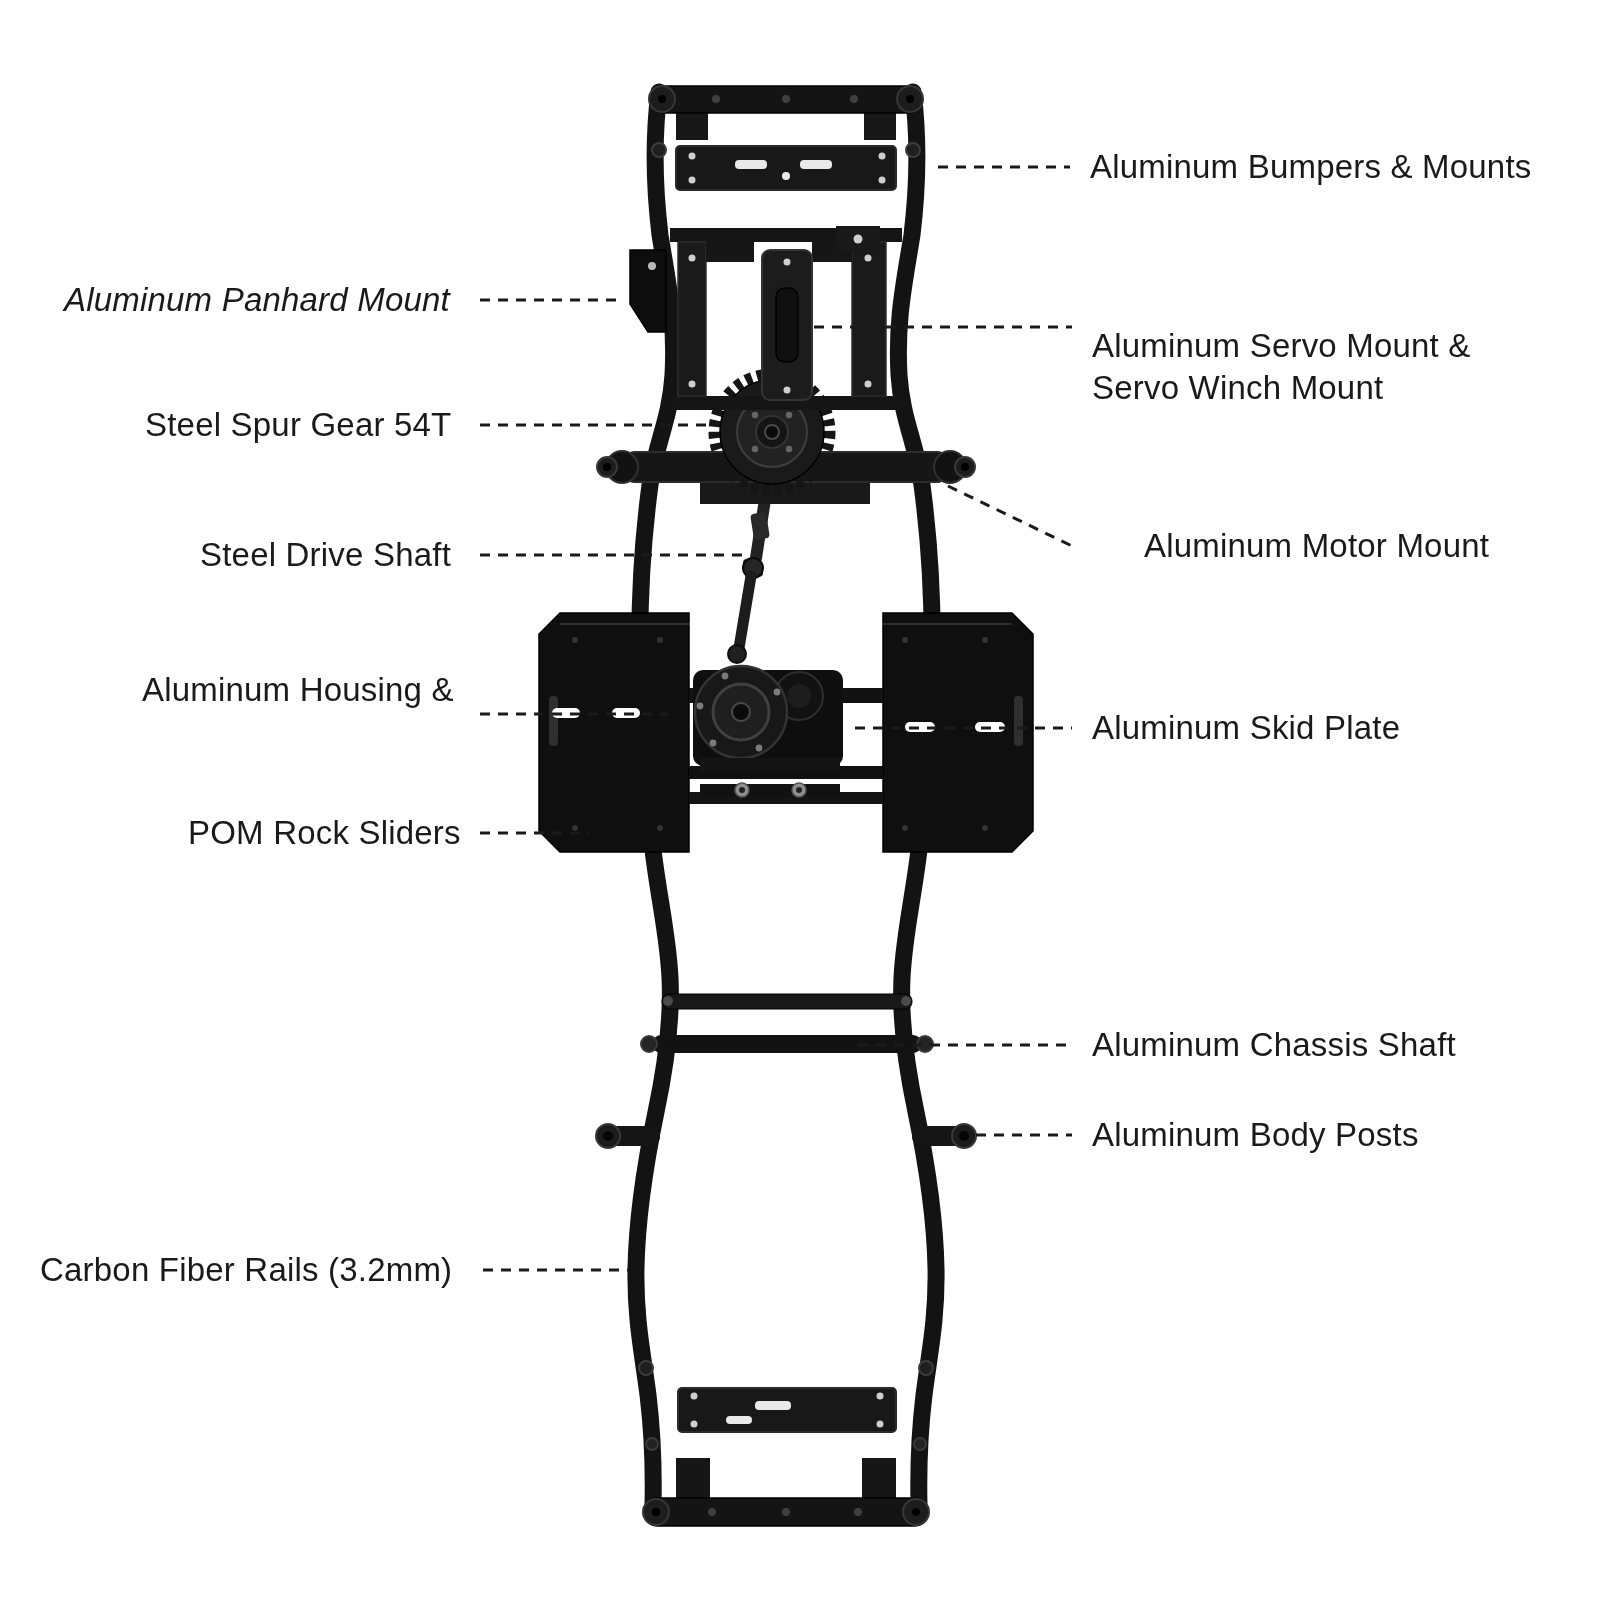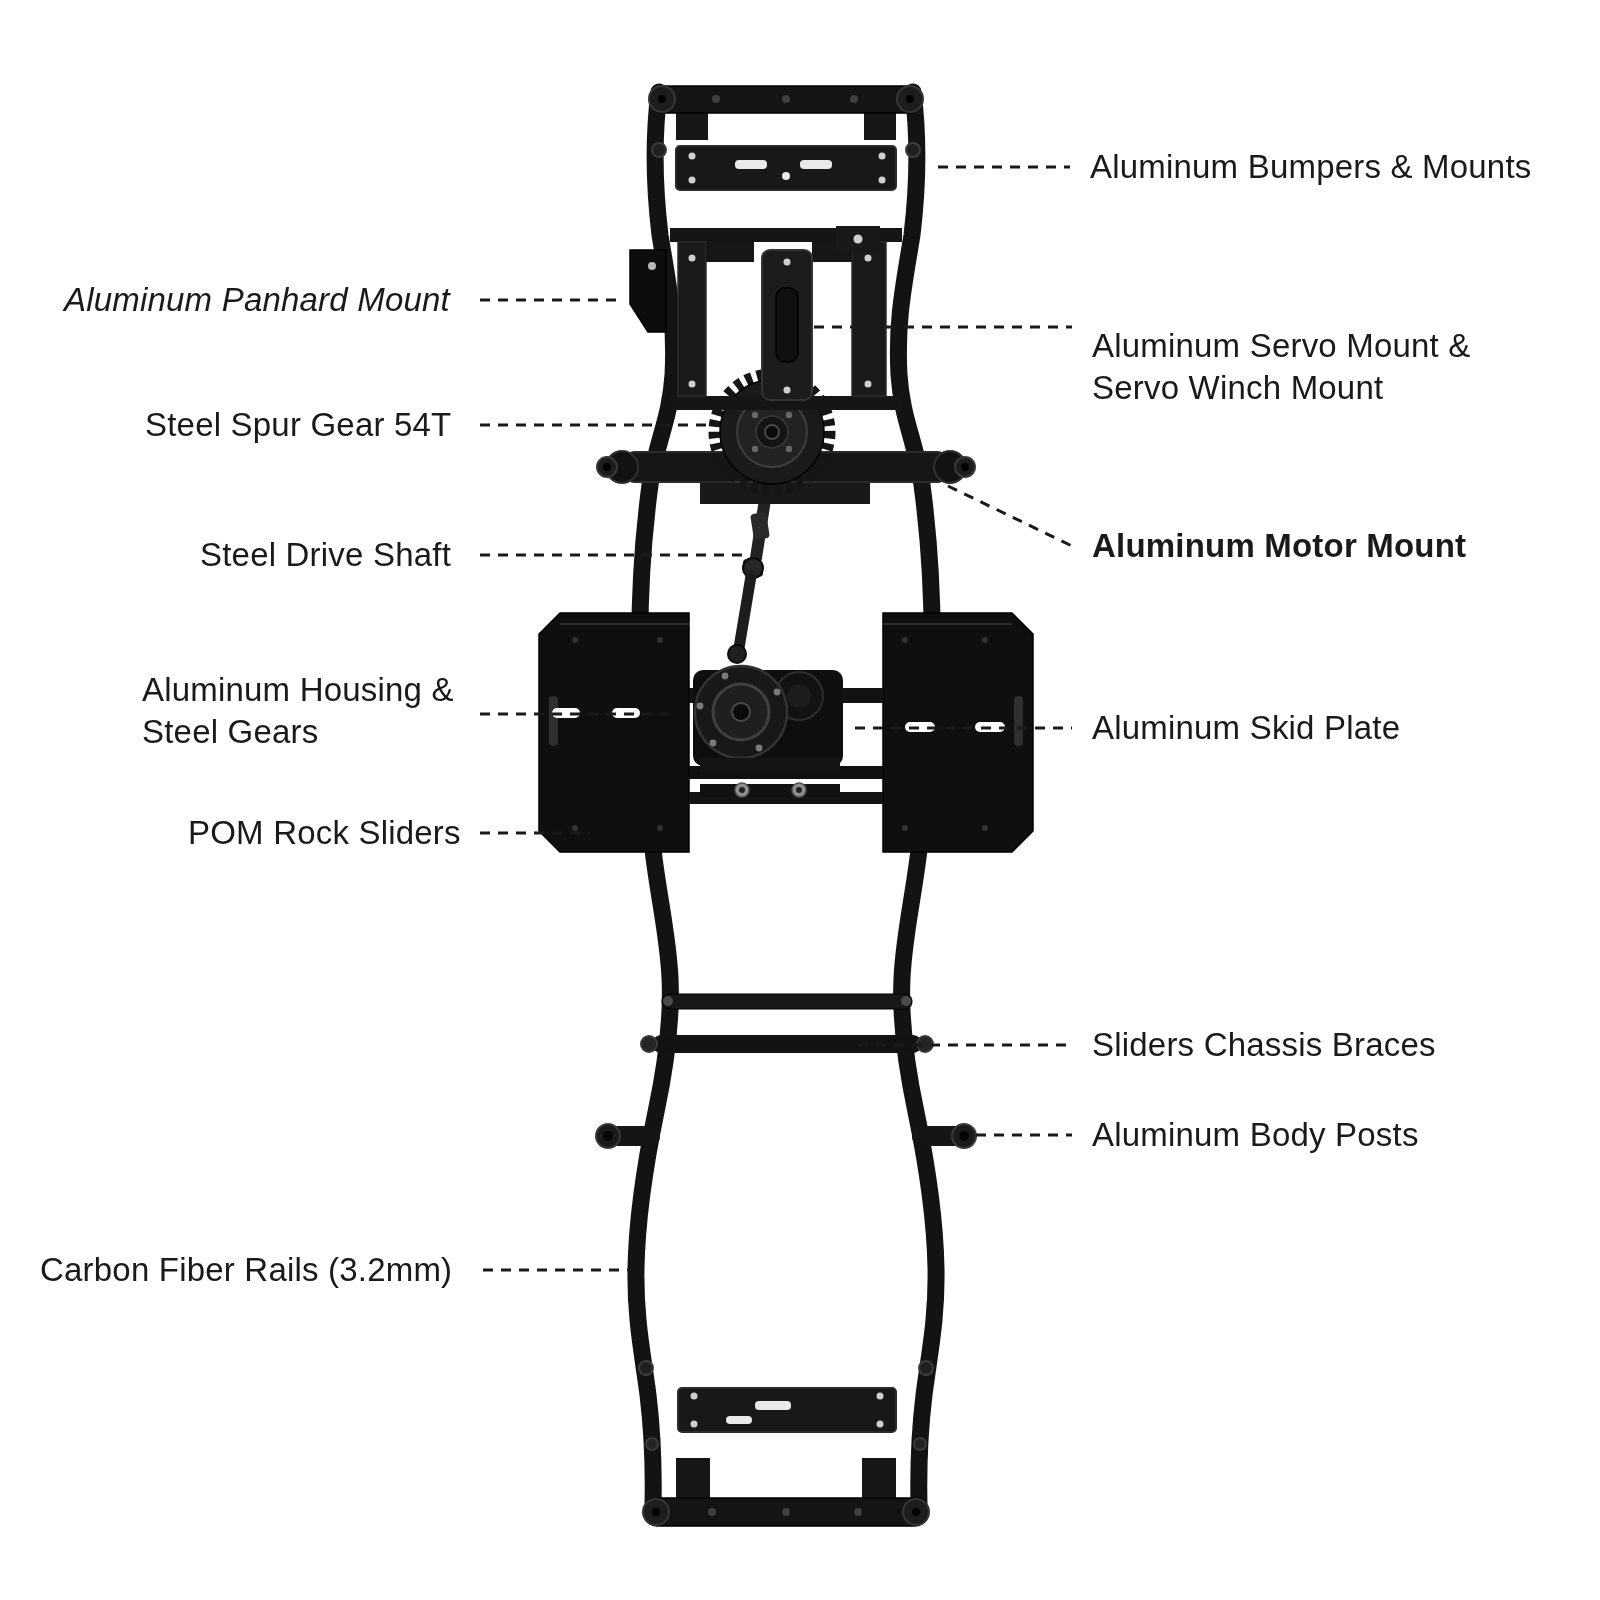--- a/index.html
+++ b/index.html
@@ -224,30 +224,29 @@
 
 <div class="label" style="left:64px;top:279px;font-style:italic;">Aluminum Panhard Mount</div>
 
 <div class="label" style="left:1092px;top:285px;margin-top:40px;">
   <div>Aluminum Servo Mount &amp;</div>
   <div>Servo Winch Mount</div>
 </div>
 
 <div class="label" style="left:145px;top:404px;">Steel Spur Gear 54T</div>
 
-<div class="label" style="left:1092px;top:525px;font-weight:bold;">Aluminum Motor Mount</div>
+<div class="label" style="left:1144px;top:525px;">Aluminum Motor Mount</div>
 
 <div class="label" style="left:200px;top:534px;">Steel Drive Shaft</div>
 
 <div class="label" style="left:142px;top:669px;">
   <div>Aluminum Housing &amp;</div>
-  <div>Steel Gears</div>
 </div>
 
 <div class="label" style="left:1092px;top:707px;">Aluminum Skid Plate</div>
 
 <div class="label" style="left:188px;top:812px;">POM Rock Sliders</div>
 
-<div class="label" style="left:1092px;top:1024px;">Sliders Chassis Braces</div>
+<div class="label" style="left:1092px;top:1024px;">Aluminum Chassis Shaft</div>
 
 <div class="label" style="left:1092px;top:1114px;">Aluminum Body Posts</div>
 
 <div class="label" style="left:40px;top:1249px;">Carbon Fiber Rails (3.2mm)</div>
 
 </body></html>

